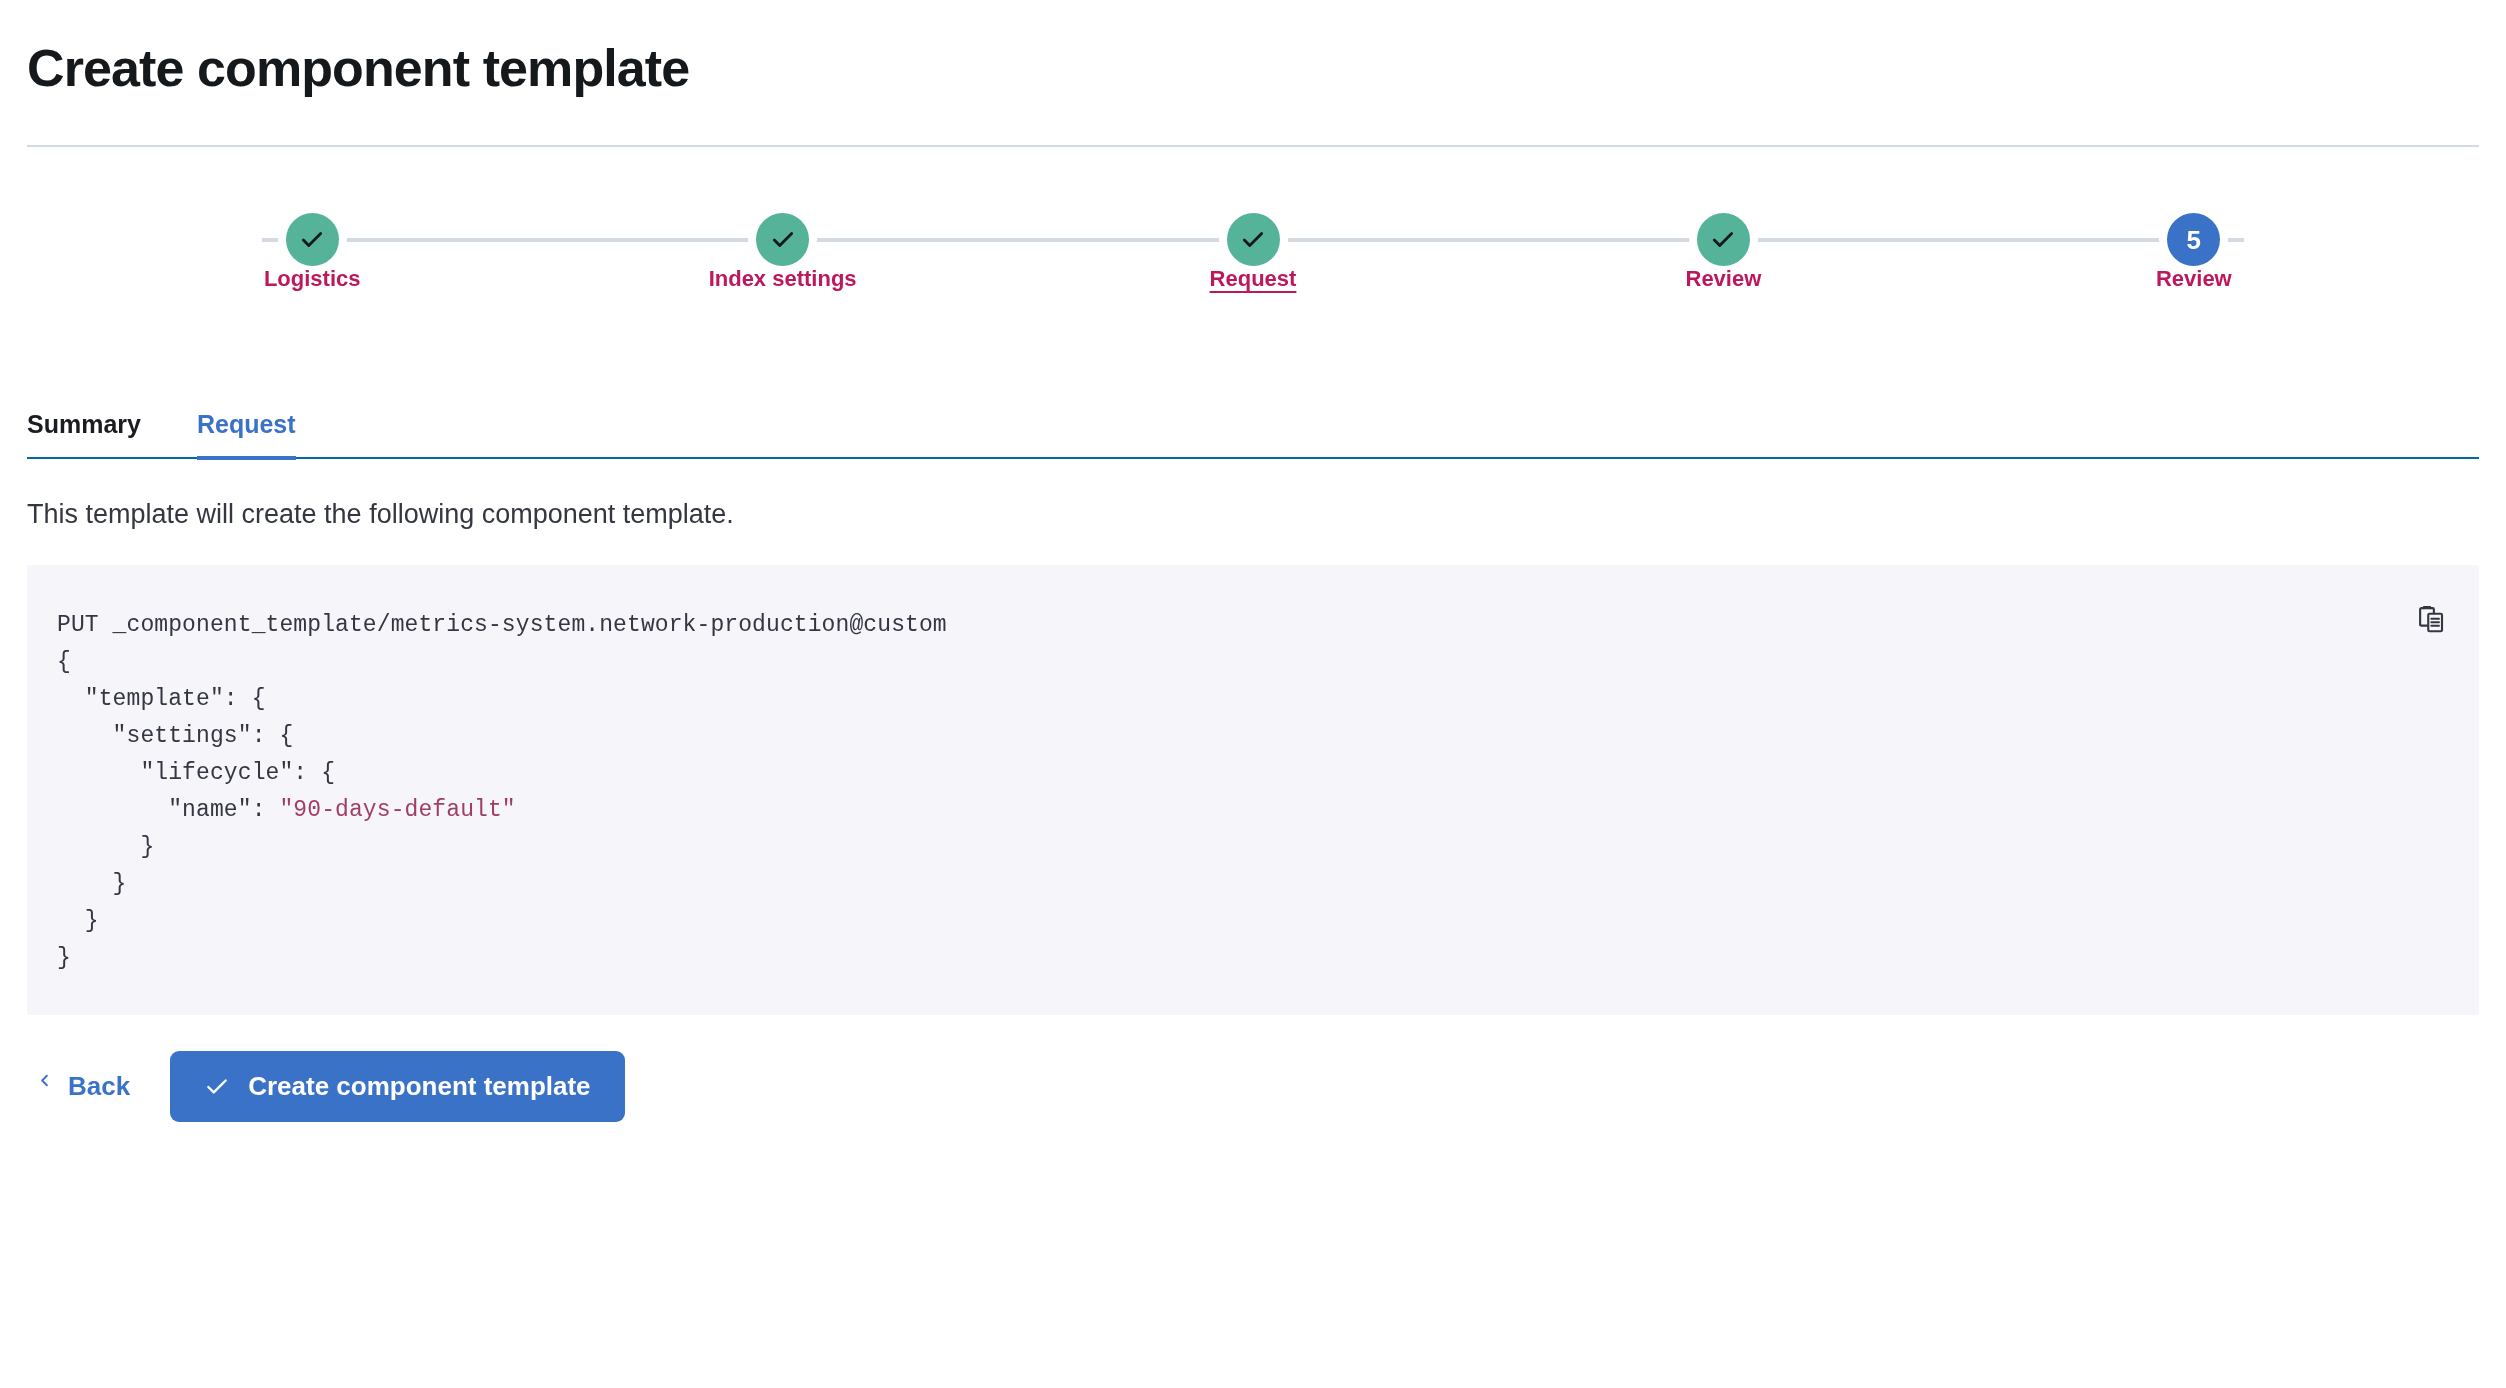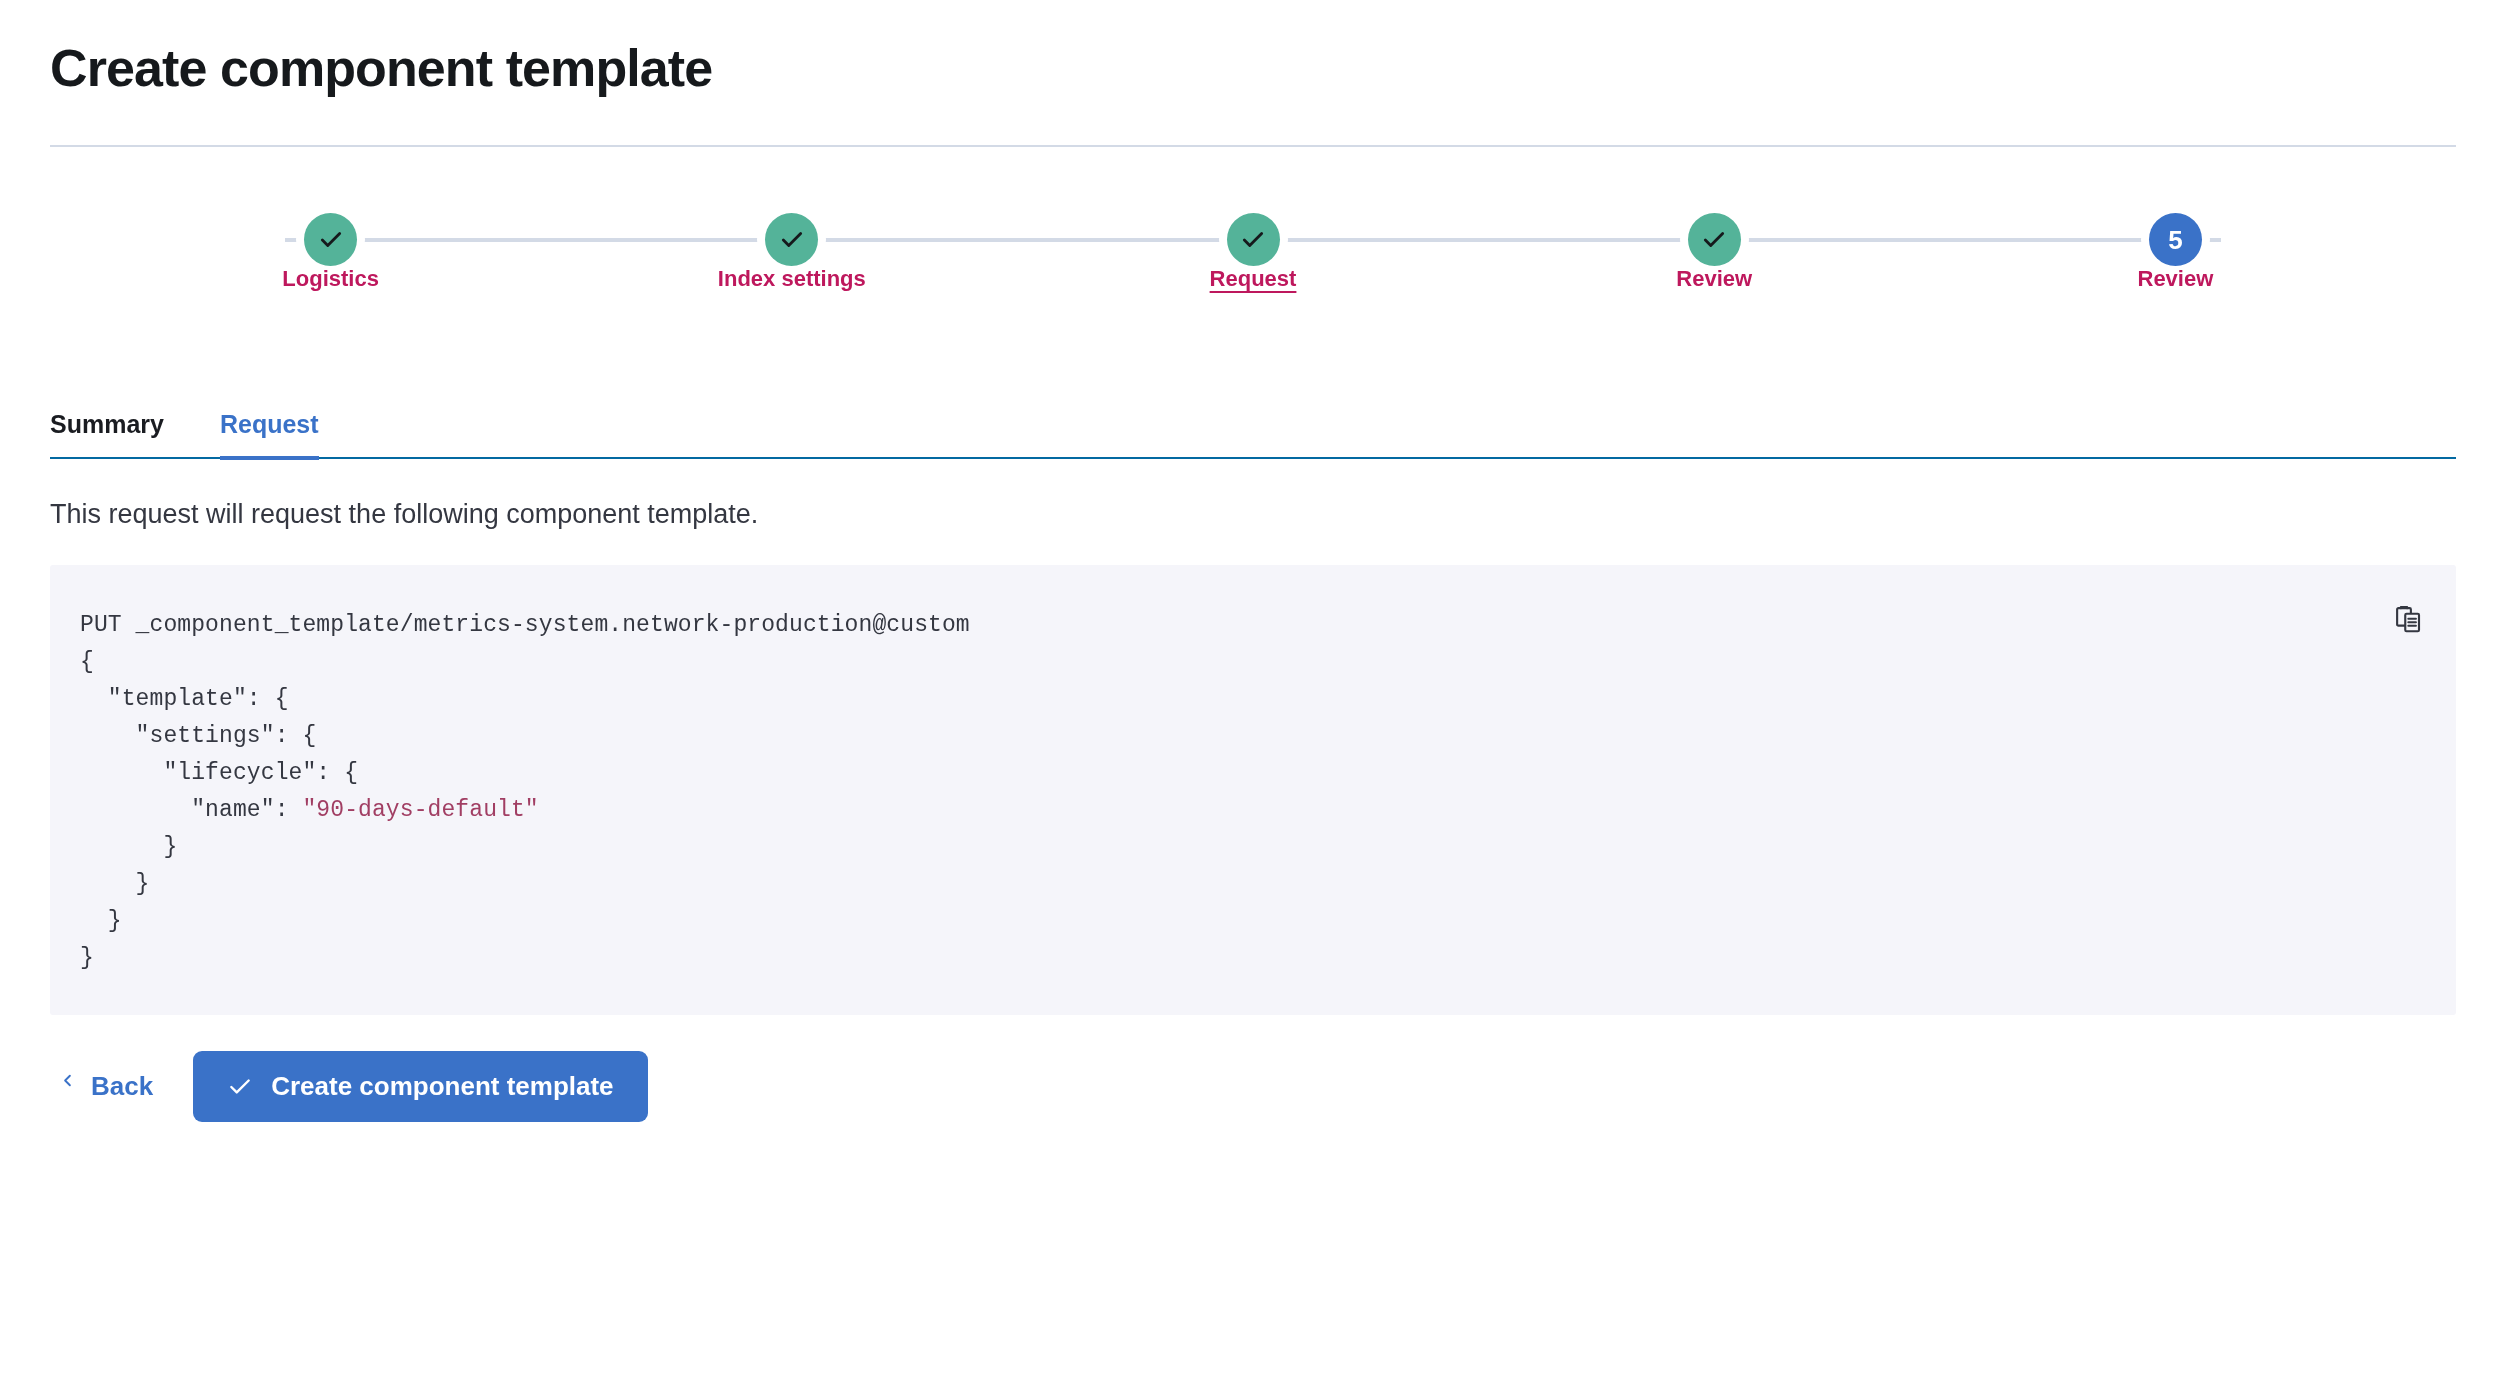--- a/index.html
+++ b/index.html
@@ -10,21 +10,21 @@
     background: #ffffff;
     font-family: "Liberation Sans", sans-serif;
     color: #1a1c21;
     overflow: hidden;
   }
 
   .page {
     position: relative;
     width: 2506px;
     height: 1388px;
-    padding: 0 50px;
+    padding: 0 27px;
   }
 
   
   .page-title {
     font-size: 52px;
     font-weight: 700;
     letter-spacing: -0.9px;
     line-height: 1;
     color: #16191c;
     padding-top: 42px;
@@ -267,21 +267,21 @@
 
     </div>
   </div>
 
 
   <div class="tabs">
     <button class="tab">Summary</button>
     <button class="tab active">Request</button>
   </div>
 
-  <p class="request-desc">This request will request the following component template.</p>
+  <p class="request-desc">This template will create the following component template.</p>
 
   <div class="code-block">
     <div class="code-pre"><span>PUT _component_template/metrics-system.network-production@custom</span>
 <span>{</span>
 <span>  "template": {</span>
 <span>    "settings": {</span>
 <span>      "lifecycle": {</span>
 <span>        "name": </span><span class="str">"90-days-default"</span>
 <span>      }</span>
 <span>    }</span>

